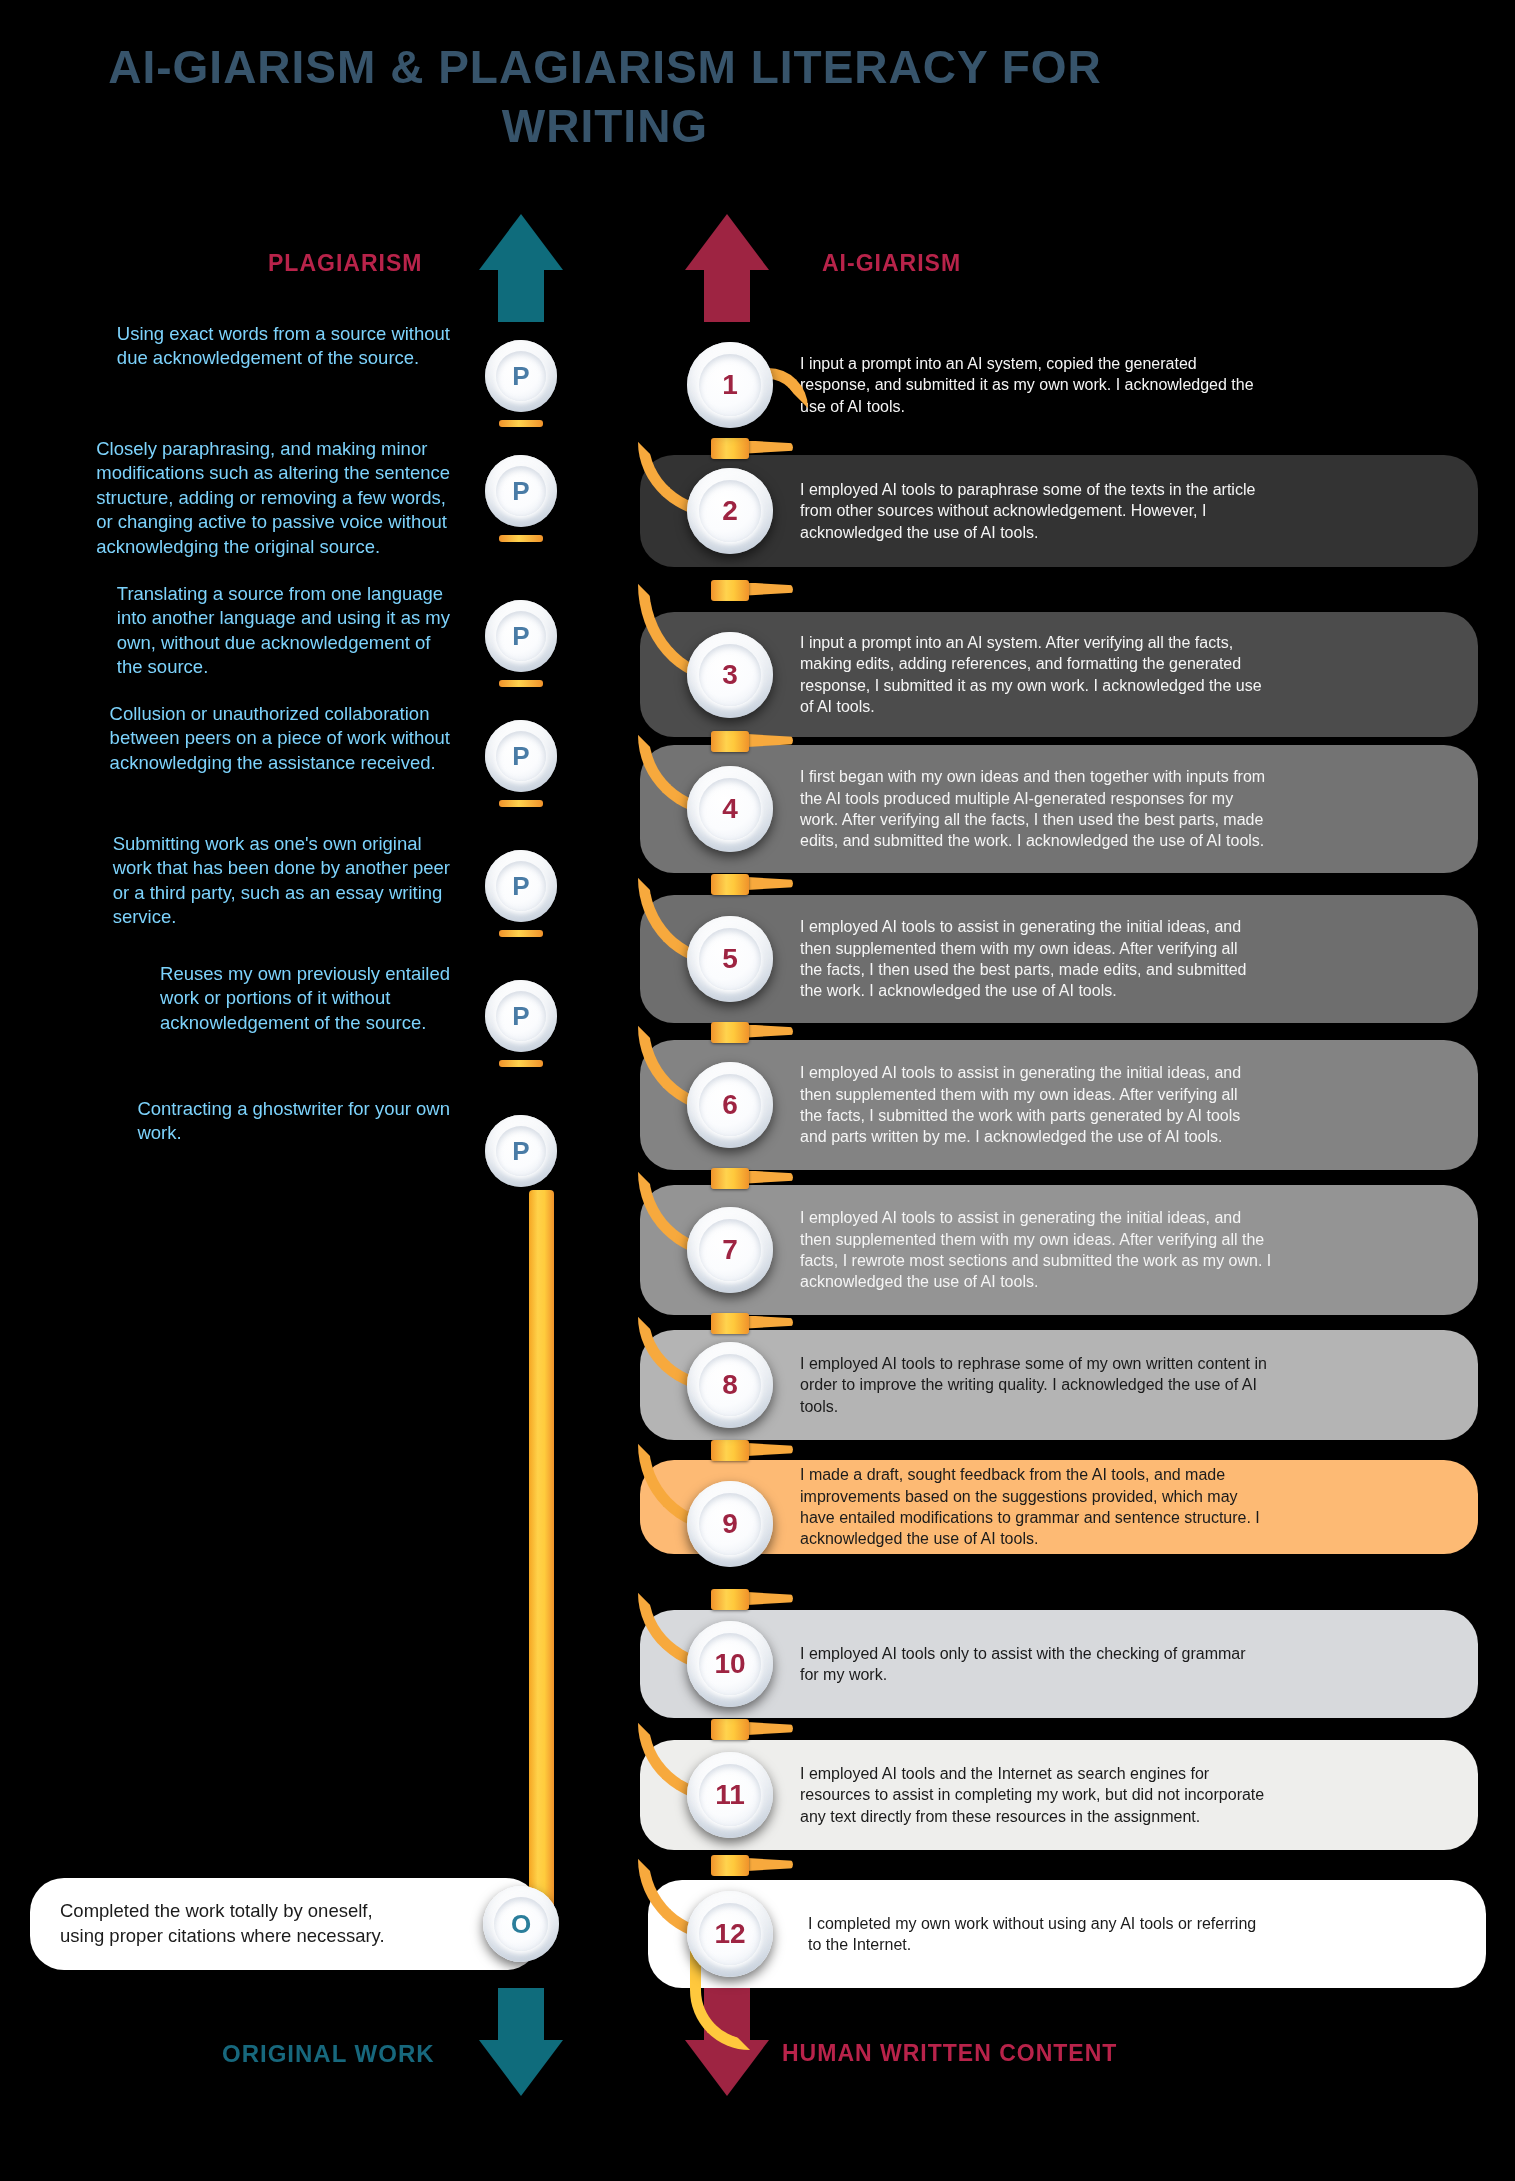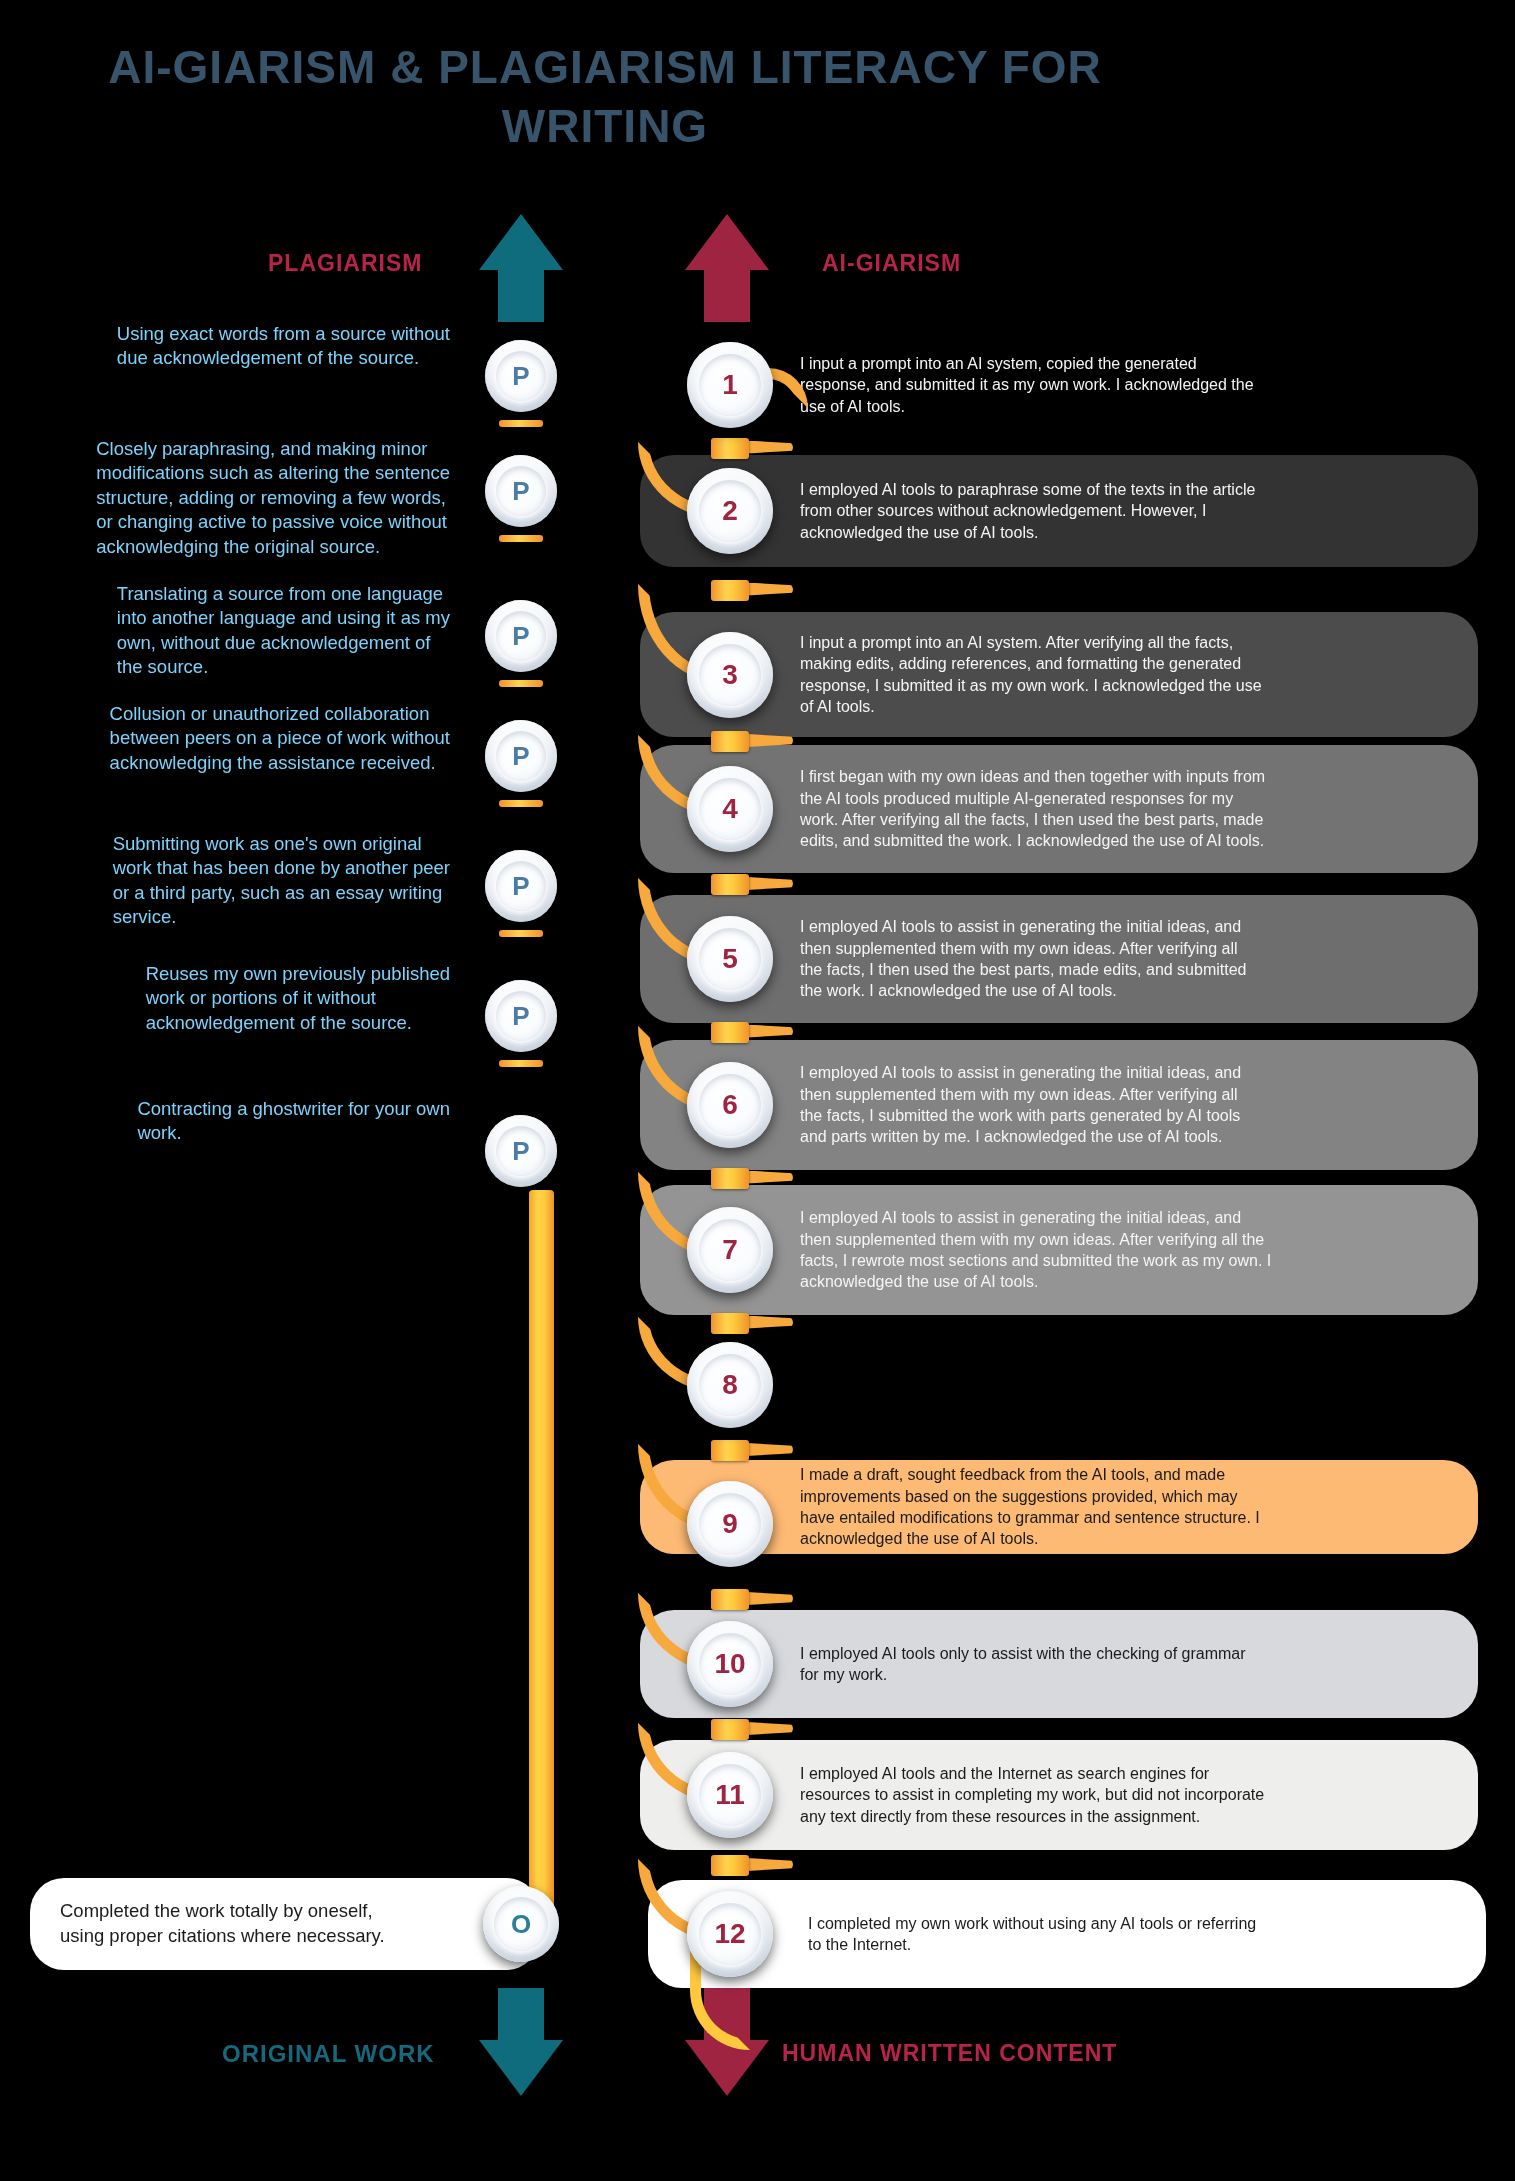--- a/index.html
+++ b/index.html
@@ -179,21 +179,21 @@
     </div>
     <div class="tick" style="left: 499px; top: 800px;"></div>
     <div class="left-item" style="left: 10px; top: 832px;"><span class="left-text">Submitting work as one's own original
 work that has been done by another peer
 or a third party, such as an essay writing
 service.</span></div>
     <div class="coin coin-p" style="left: 485px; top: 850px;">
       <div class="inner">P</div>
     </div>
     <div class="tick" style="left: 499px; top: 930px;"></div>
-    <div class="left-item" style="left: 10px; top: 962px;"><span class="left-text">Reuses my own previously published
+    <div class="left-item" style="left: 10px; top: 962px;"><span class="left-text">Reuses my own previously entailed
 work or portions of it without
 acknowledgement of the source.</span></div>
     <div class="coin coin-p" style="left: 485px; top: 980px;">
       <div class="inner">P</div>
     </div>
     <div class="tick" style="left: 499px; top: 1060px;"></div>
     <div class="left-item" style="left: 10px; top: 1097px;"><span class="left-text">Contracting a ghostwriter for your own
 work.</span></div>
     <div class="coin coin-p" style="left: 485px; top: 1115px;">
       <div class="inner">P</div>
@@ -297,20 +297,25 @@
 facts, I rewrote most sections and submitted the work as my own. I
 acknowledged the use of AI tools.</div>
     </div>
     <div class="coin coin-num" style="left: 687px; top: 1207px; z-index: 7;">
       <div class="inner">7</div>
     </div>
     <div class="loop" style="left: 638px; top: 1316.5px; width: 86px; height: 76.5px; border-radius: 0px 0px 0px 100%;"></div>
     <div class="clamp" style="top: 1309.5px;">
       <div class="tail-r"></div>
       <div class="bar"></div>
+    </div>
+    <div class="pill light" style="top: 1330px; height: 110px; background: rgb(180, 180, 180); z-index: 1;">
+      <div class="pill-text">I employed AI tools to rephrase some of my own written content in
+order to improve the writing quality. I acknowledged the use of AI
+tools.</div>
     </div>
     <div class="coin coin-num" style="left: 687px; top: 1342px; z-index: 7;">
       <div class="inner">8</div>
     </div>
     <div class="loop" style="left: 638px; top: 1444px; width: 86px; height: 88px; border-radius: 0px 0px 0px 100%;"></div>
     <div class="clamp" style="top: 1437px;">
       <div class="tail-r"></div>
       <div class="bar"></div>
     </div>
     <div class="pill light" style="top: 1460px; height: 94px; background: #fdba74; z-index: 1;">

